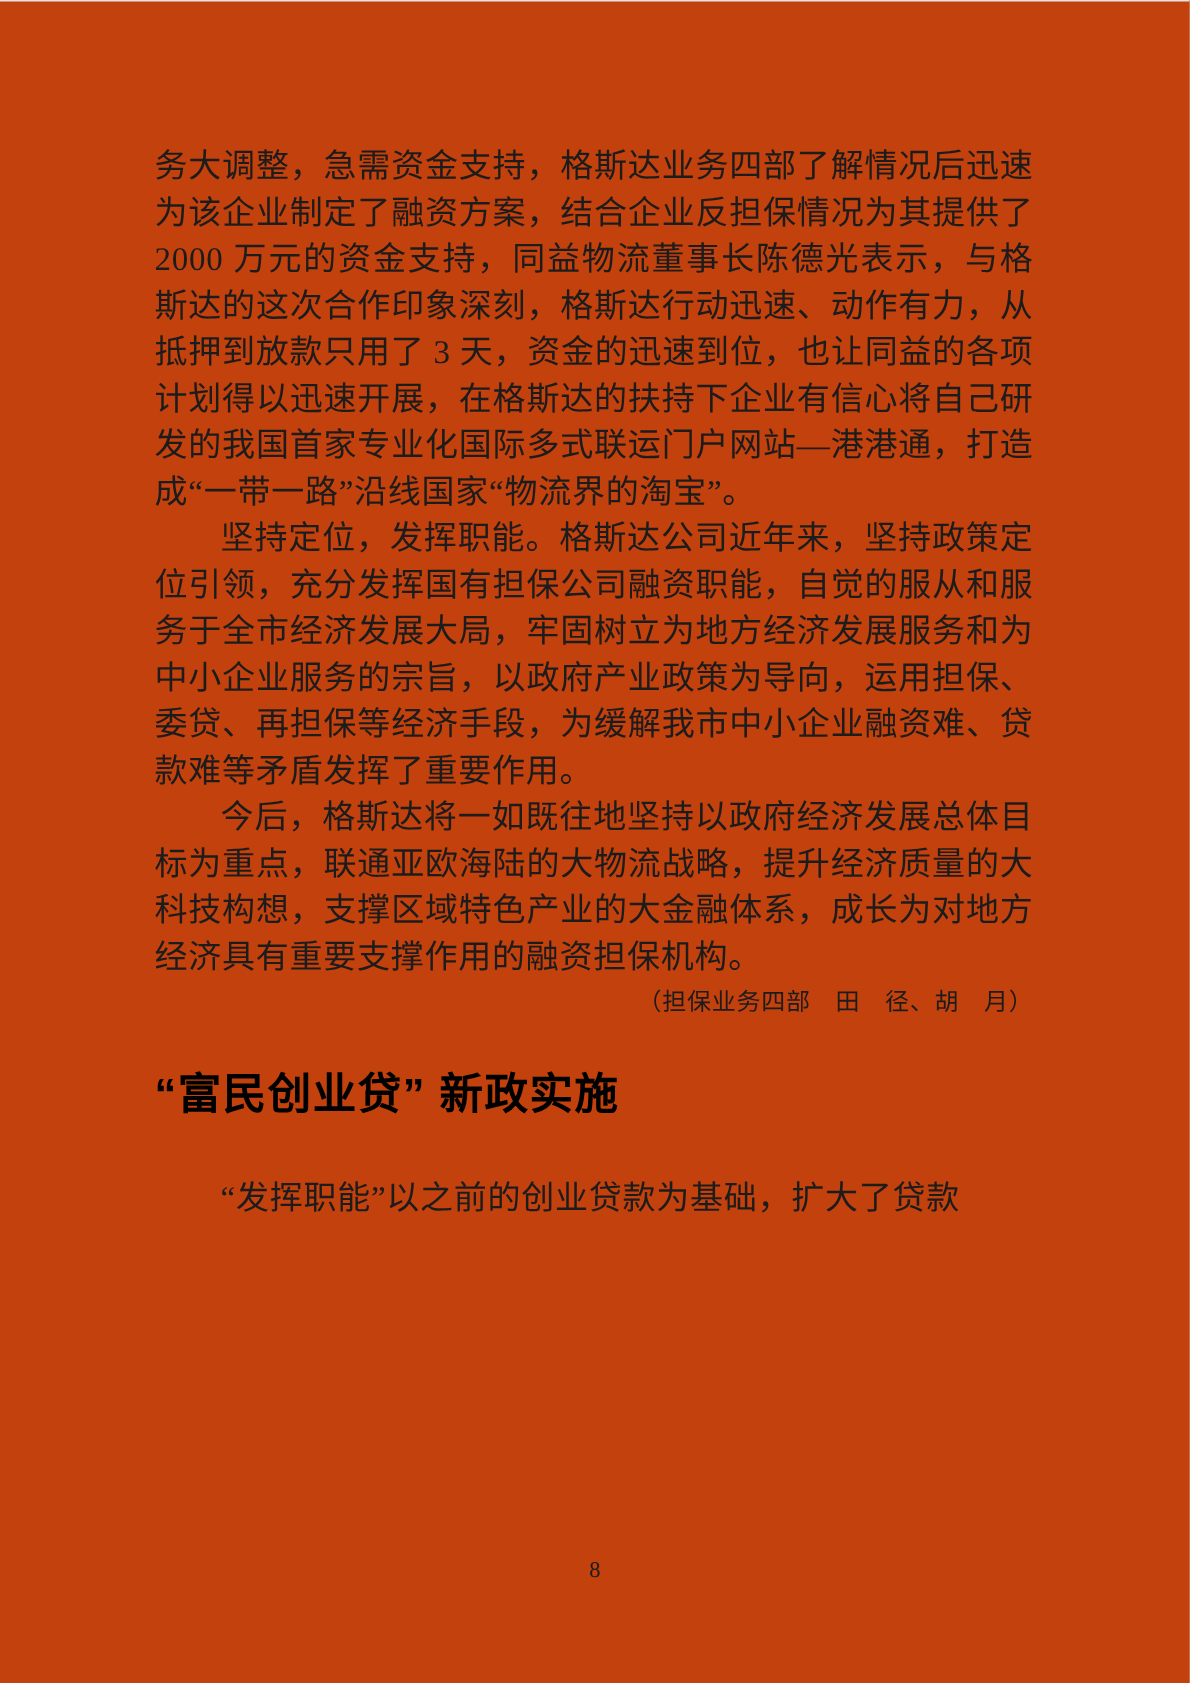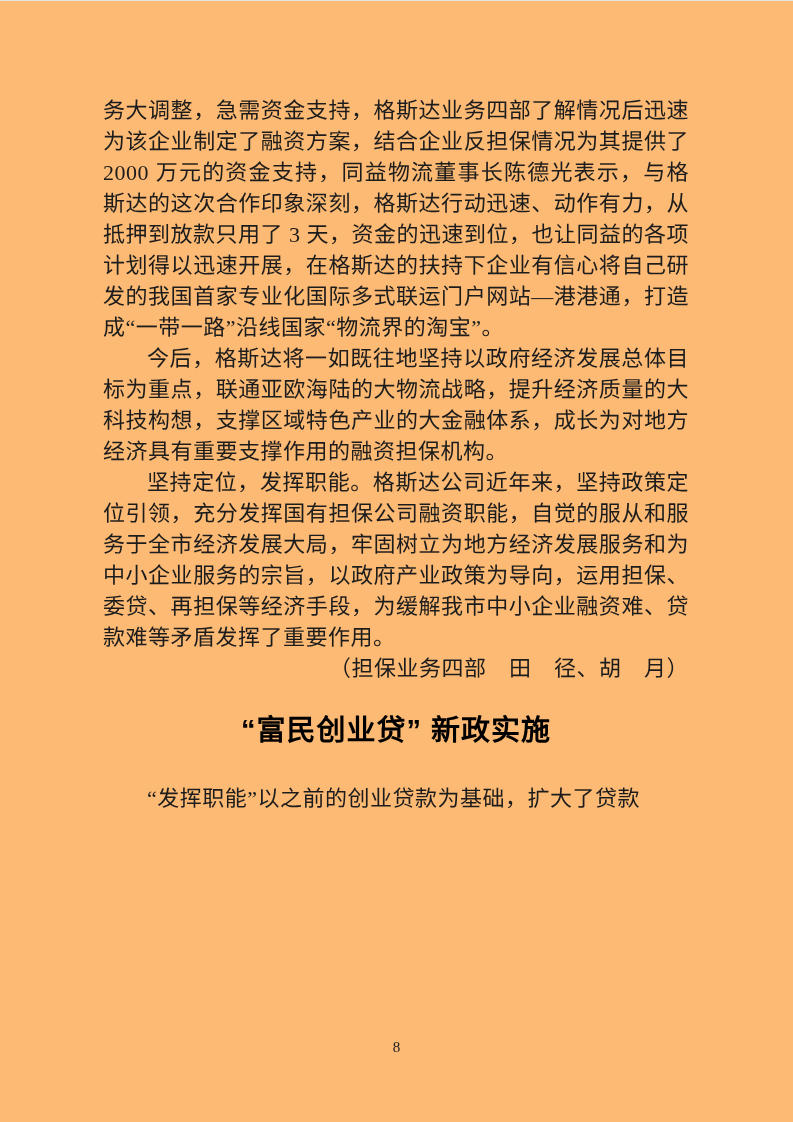--- a/index.html
+++ b/index.html
@@ -14,21 +14,21 @@
     overflow: hidden;
     font-family: "Liberation Serif", "DejaVu Serif", serif;
     color: #1c1c1c;
   }
   .page {
     position: absolute;
     left: 0;
     top: 0;
     width: 793px;
     height: 1122px;
-    background: #fdba74;
+    background: #c2410c;
     border-top: 1px solid #e3e3e3;
     box-sizing: border-box;
   }
   .content {
     position: absolute;
     left: 103px;
     top: 94px;
     width: 586px;
   }
   .body-para {
@@ -37,32 +37,32 @@
     line-height: 31px;
     letter-spacing: 0.5px;
     text-align: justify;
     text-justify: inter-ideograph;
   }
   .indent {
     text-indent: 2em;
   }
   .attribution {
     margin: 0;
-    font-size: 22px;
+    font-size: 16px;
     line-height: 31px;
     letter-spacing: 0.5px;
     text-align: right;
   }
   .article-title {
     margin: 26px 0 33px 0;
     font-family: "Liberation Sans", "DejaVu Sans", sans-serif;
     font-weight: bold;
     font-size: 29px;
     line-height: 40px;
-    text-align: center;
+    text-align: left;
     color: #000000;
     letter-spacing: 1px;
   }
   .page-number {
     position: absolute;
     left: 0;
     top: 1036px;
     width: 793px;
     text-align: center;
     font-size: 15px;
@@ -71,23 +71,23 @@
   }
 </style>
 </head>
 <body>
 
 <div class="page">
   <div class="content">
 
     <p class="body-para">务大调整，急需资金支持，格斯达业务四部了解情况后迅速为该企业制定了融资方案，结合企业反担保情况为其提供了 2000 万元的资金支持，同益物流董事长陈德光表示，与格斯达的这次合作印象深刻，格斯达行动迅速、动作有力，从抵押到放款只用了 3 天，资金的迅速到位，也让同益的各项计划得以迅速开展，在格斯达的扶持下企业有信心将自己研发的我国首家专业化国际多式联运门户网站—港港通，打造成“一带一路”沿线国家“物流界的淘宝”。</p>
 
+    <p class="body-para indent">坚持定位，发挥职能。格斯达公司近年来，坚持政策定位引领，充分发挥国有担保公司融资职能，自觉的服从和服务于全市经济发展大局，牢固树立为地方经济发展服务和为中小企业服务的宗旨，以政府产业政策为导向，运用担保、委贷、再担保等经济手段，为缓解我市中小企业融资难、贷款难等矛盾发挥了重要作用。</p>
+
     <p class="body-para indent">今后，格斯达将一如既往地坚持以政府经济发展总体目标为重点，联通亚欧海陆的大物流战略，提升经济质量的大科技构想，支撑区域特色产业的大金融体系，成长为对地方经济具有重要支撑作用的融资担保机构。</p>
-
-    <p class="body-para indent">坚持定位，发挥职能。格斯达公司近年来，坚持政策定位引领，充分发挥国有担保公司融资职能，自觉的服从和服务于全市经济发展大局，牢固树立为地方经济发展服务和为中小企业服务的宗旨，以政府产业政策为导向，运用担保、委贷、再担保等经济手段，为缓解我市中小企业融资难、贷款难等矛盾发挥了重要作用。</p>
 
     <p class="attribution">（担保业务四部　田　径、胡　月）</p>
 
     <h2 class="article-title">“富民创业贷” 新政实施</h2>
 
 
     <p class="body-para indent">“发挥职能”以之前的创业贷款为基础，扩大了贷款</p>
 
   </div>
 

